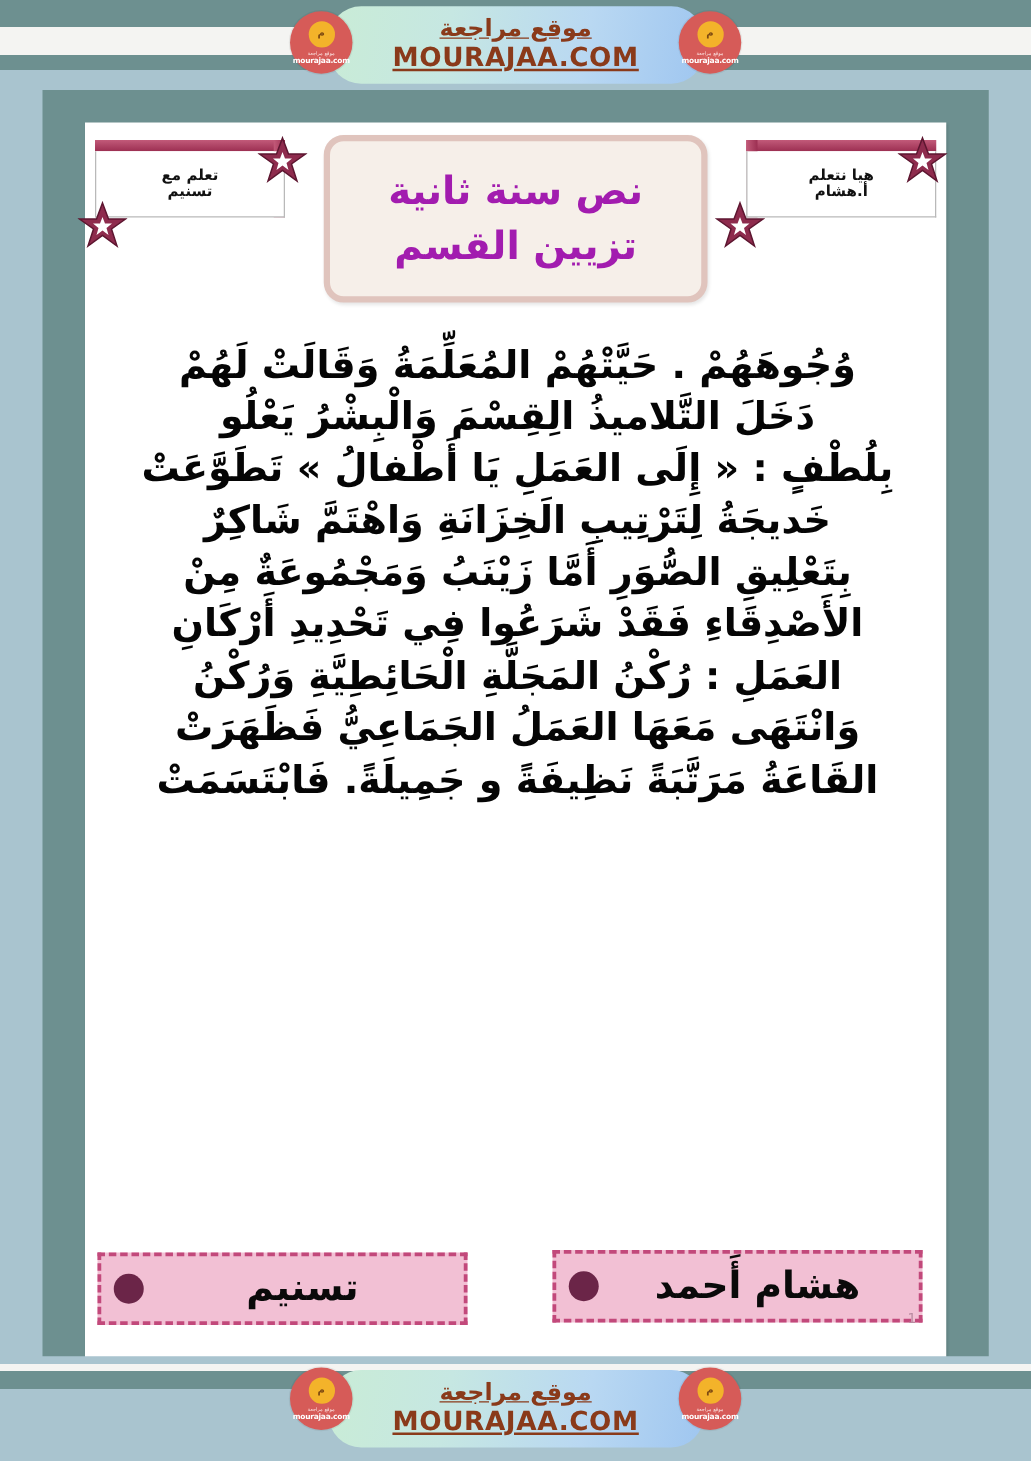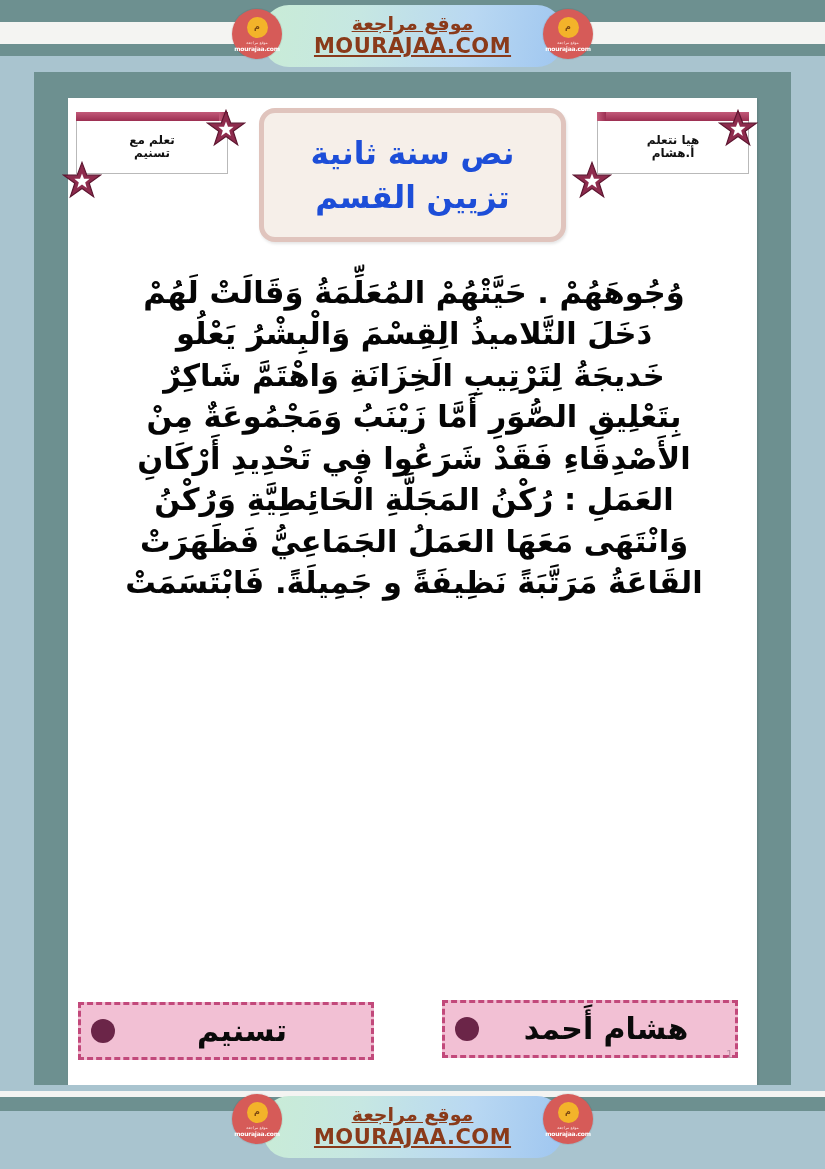--- a/index.html
+++ b/index.html
@@ -217,21 +217,21 @@
     display: flex;
     flex-direction: column;
     align-items: center;
     justify-content: center;
     z-index: 21;
     box-shadow: 1px 2px 3px rgba(0,0,0,0.10);
   }
   .title-line {
     font-size: 31px;
     font-weight: bold;
-    color: #1d4ed8;
+    color: #a21caf;
     direction: rtl;
     line-height: 1.42;
     letter-spacing: 1px;
     white-space: nowrap;
   }
 
   
   .body-text {
     position: absolute;
     left: 78px;
@@ -361,20 +361,21 @@
 </div>
 
 <div class="title-box">
   <div class="title-line">نص سنة ثانية</div>
   <div class="title-line">تزيين القسم</div>
 </div>
 
 <div class="body-text">
     <div class="text-line">وُجُوهَهُمْ . حَيَّتْهُمْ المُعَلِّمَةُ وَقَالَتْ لَهُمْ</div>
     <div class="text-line">دَخَلَ التَّلاميذُ الِقِسْمَ وَالْبِشْرُ يَعْلُو</div>
+    <div class="text-line">بِلُطْفٍ : « إِلَى العَمَلِ يَا أَطْفالُ » تَطَوَّعَتْ</div>
     <div class="text-line">خَديجَةُ لِتَرْتِيبِ الَخِزَانَةِ وَاهْتَمَّ شَاكِرٌ</div>
     <div class="text-line">بِتَعْلِيقِ الصُّوَرِ أَمَّا زَيْنَبُ وَمَجْمُوعَةٌ مِنْ</div>
     <div class="text-line">الأَصْدِقَاءِ فَقَدْ شَرَعُوا فِي تَحْدِيدِ أَرْكَانِ</div>
     <div class="text-line">العَمَلِ : رُكْنُ المَجَلَّةِ الْحَائِطِيَّةِ وَرُكْنُ</div>
     <div class="text-line">وَانْتَهَى مَعَهَا العَمَلُ الجَمَاعِيُّ فَظَهَرَتْ</div>
     <div class="text-line">القَاعَةُ مَرَتَّبَةً نَظِيفَةً و جَمِيلَةً. فَابْتَسَمَتْ</div>
   </div>
 
 <div class="name-box" id="name-box-right">
   <div class="name-dot"></div>

